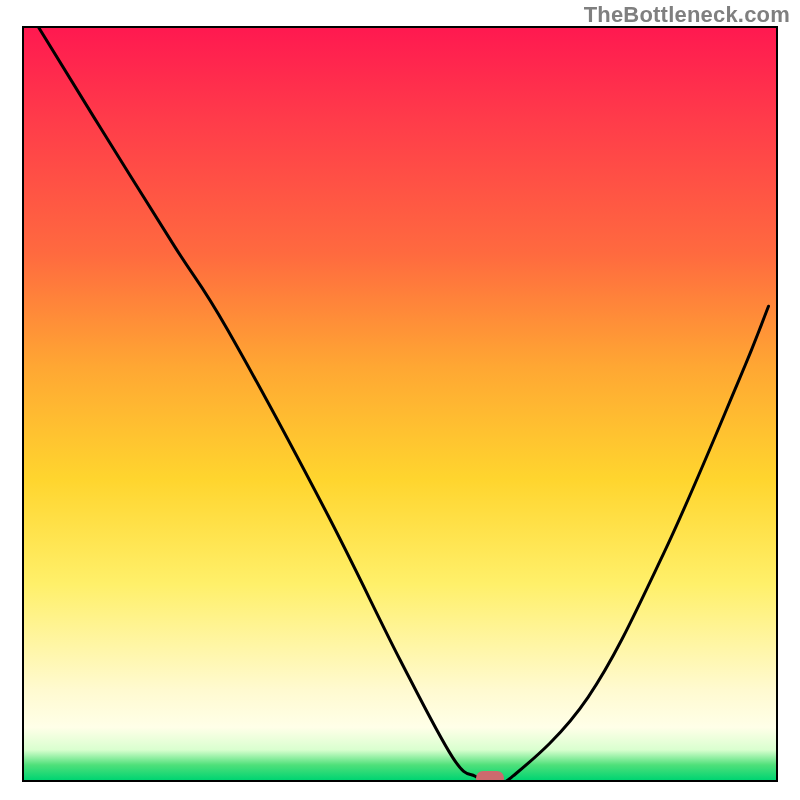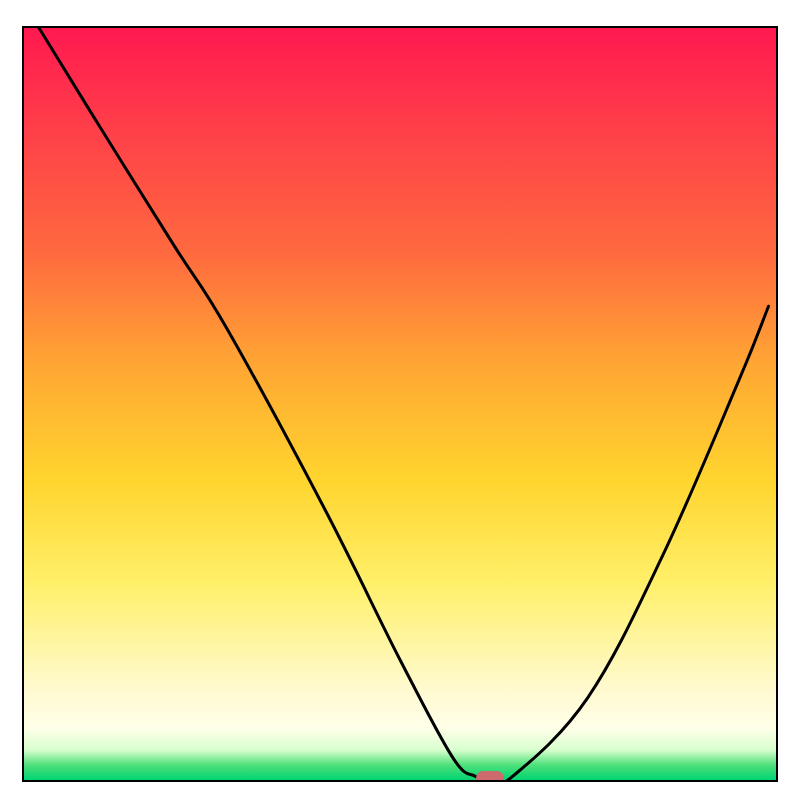--- a/index.html
+++ b/index.html
@@ -69,20 +69,21 @@
     border-radius: 8px;
     background: #cc6a6e;
     z-index: 2;
   }
 </style>
 </head>
 <body>
 
 <div class="stage">
 
+  <div class="watermark">TheBottleneck.com</div>
 
   <div class="plot-frame">
     <div class="gradient"></div>
 
     <svg class="curve" viewBox="0 0 752 752" preserveAspectRatio="none">
       <path id="curve-path" fill="none" stroke="#000" stroke-width="3" stroke-linecap="round" stroke-linejoin="round" d="M 15.0 0.0 C 25.9 17.6 50.8 58.5 75.2 97.8 C 99.6 137.0 127.4 181.5 150.4 218.1 C 173.4 254.6 176.0 253.4 203.0 300.8 C 230.1 348.2 269.7 421.7 300.8 481.3 C 331.9 540.8 353.0 587.0 376.0 631.7 C 399.0 676.3 415.1 708.5 428.6 729.4 C 442.2 750.4 444.4 744.2 451.2 748.2 C 458.0 752.3 459.5 752.0 466.2 752.0 C 473.0 752.0 471.2 763.1 488.8 748.2 C 506.4 733.4 536.9 709.2 564.0 669.3 C 591.1 629.3 612.1 583.3 639.2 526.4 C 666.3 469.5 695.4 398.1 714.4 353.4 C 733.4 308.8 739.1 291.8 744.5 278.2"></path>
     </svg>
 
     <div id="marker" class="marker" style="left: 452.24px; top: 743px;"></div>
   </div>

